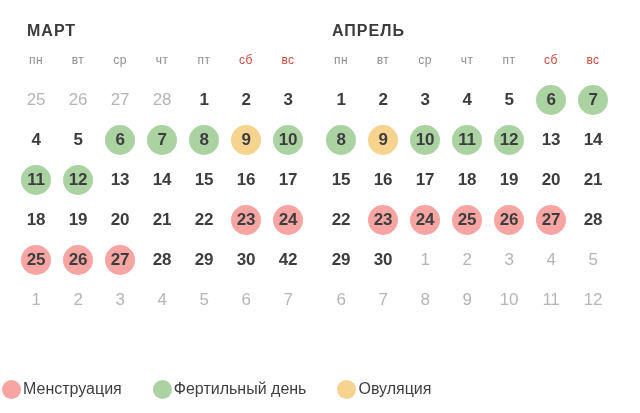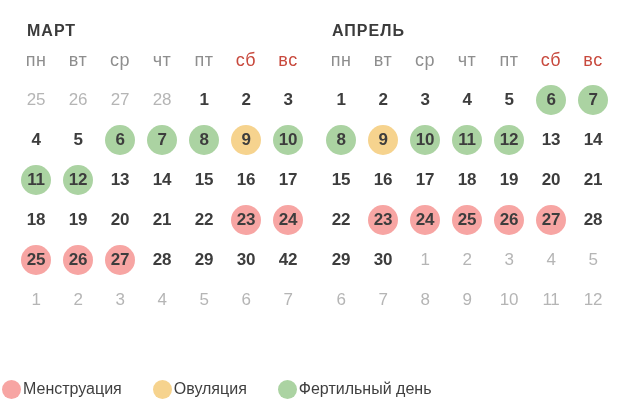--- a/index.html
+++ b/index.html
@@ -15,21 +15,21 @@
   .month--april{left:320px;}
 
   .month-title{
     margin:0 0 0 12px;height:18px;line-height:18px;
     font-size:16px;font-weight:700;letter-spacing:1px;
     color:#3b3b3b;
   }
   .weekdays{display:flex;margin-top:8px;height:24px;}
   .wd{
     width:42px;height:24px;display:flex;align-items:center;justify-content:center;
-    font-size:18px;font-weight:500;color:#8e8e8e;letter-spacing:.5px;
+    font-size:12px;font-weight:500;color:#8e8e8e;letter-spacing:.5px;
   }
   .wd.weekend{color:var(--c-weekend,#c8493d);}
 
   .weeks{margin-top:8px;}
   .week{display:flex;height:40px;}
   .day{width:42px;height:40px;display:flex;align-items:center;justify-content:center;}
   .num{
     width:30px;height:30px;border-radius:50%;
     display:flex;align-items:center;justify-content:center;
     font-size:17px;font-weight:600;color:#3d3d3d;letter-spacing:-.3px;
@@ -360,21 +360,21 @@
         </div>
       </div>
   </section>
 
   <div class="legend">
       <div class="legend-item">
     <span class="dot menstruation"></span>
     <span class="legend-label">Менструация</span>
   </div>
       <div class="legend-item">
+    <span class="dot fertile"></span>
+    <span class="legend-label">Фертильный день</span>
+  </div>
+      <div class="legend-item">
     <span class="dot ovulation"></span>
     <span class="legend-label">Овуляция</span>
   </div>
-      <div class="legend-item">
-    <span class="dot fertile"></span>
-    <span class="legend-label">Фертильный день</span>
-  </div>
     </div>
 </div>
 
 </body></html>

